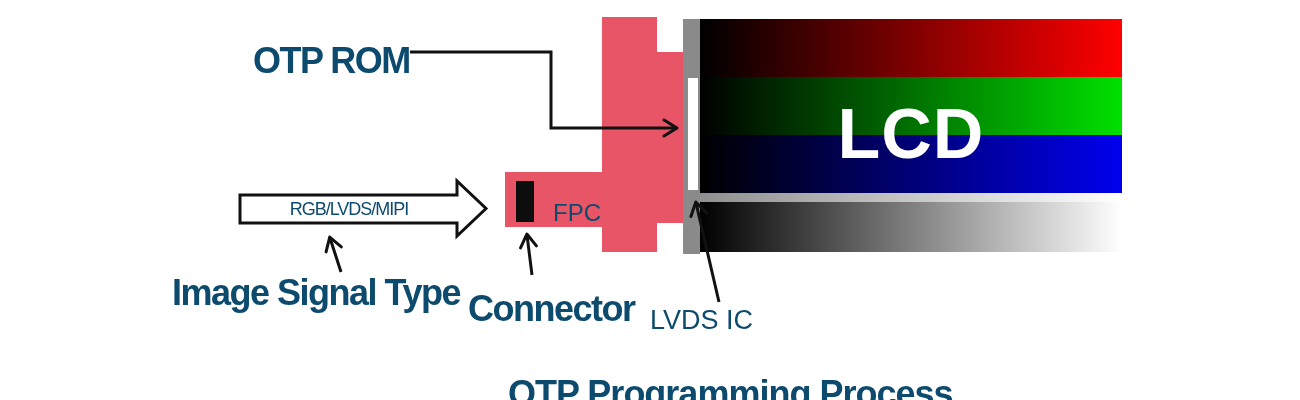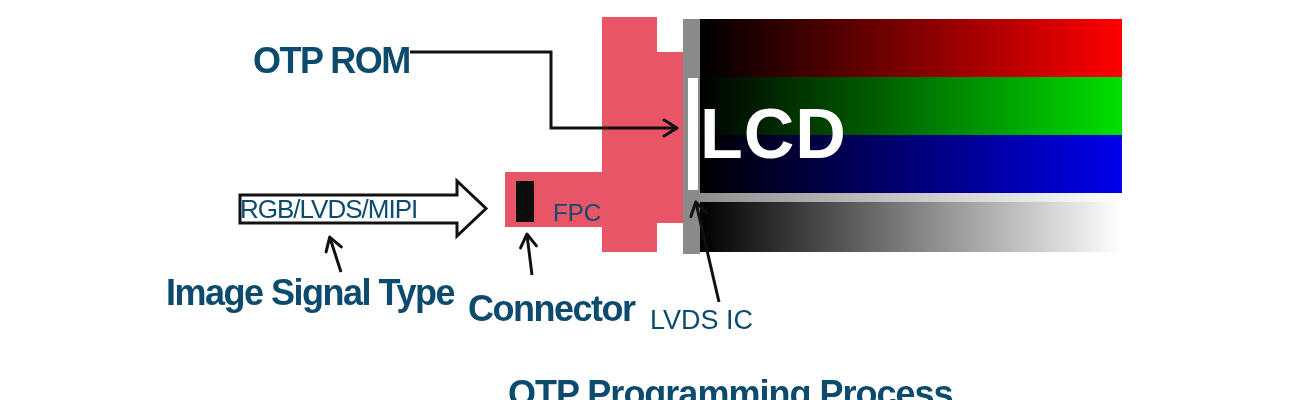--- a/index.html
+++ b/index.html
@@ -28,27 +28,28 @@
     color: #0c4a6e;
     white-space: nowrap;
     z-index: 3;
   }
   .lbl-big {
     font-weight: bold;
     font-size: 36px;
     letter-spacing: -1.5px;
   }
   #otp-rom-label   { left: 253px; top: 40px; }
-  #image-signal-label { left: 166px; top: 272px; }
+  #image-signal-label { left: 172px; top: 272px; }
   #connector-label { left: 468px; top: 288px; }
   #signal-label {
     left: 240px; top: 196px;
     width: 218px; height: 27px;
     line-height: 27px;
-    font-size: 26px;
+    text-align: center;
+    font-size: 18px;
     letter-spacing: -1px;
     z-index: 3;
   }
   #fpc-label {
     left: 553px; top: 199px;
     font-size: 24px;
     z-index: 3;
   }
   #tddi-label {
     left: 650px; top: 305px;
@@ -81,20 +82,21 @@
     left: 0; top: 0;
     width: 100%; height: 9px;
     background: linear-gradient(to right, #8f8f8f, #ffffff);
   }
   #lcd-label {
     position: absolute;
     left: 0; top: 88px;
     width: 100%;
     height: 58px;
     line-height: 54px;
+    text-align: center;
     color: #ffffff;
     font-weight: bold;
     font-size: 70px;
     letter-spacing: 1px;
     z-index: 2;
   }
 </style>
 </head>
 <body>
 

